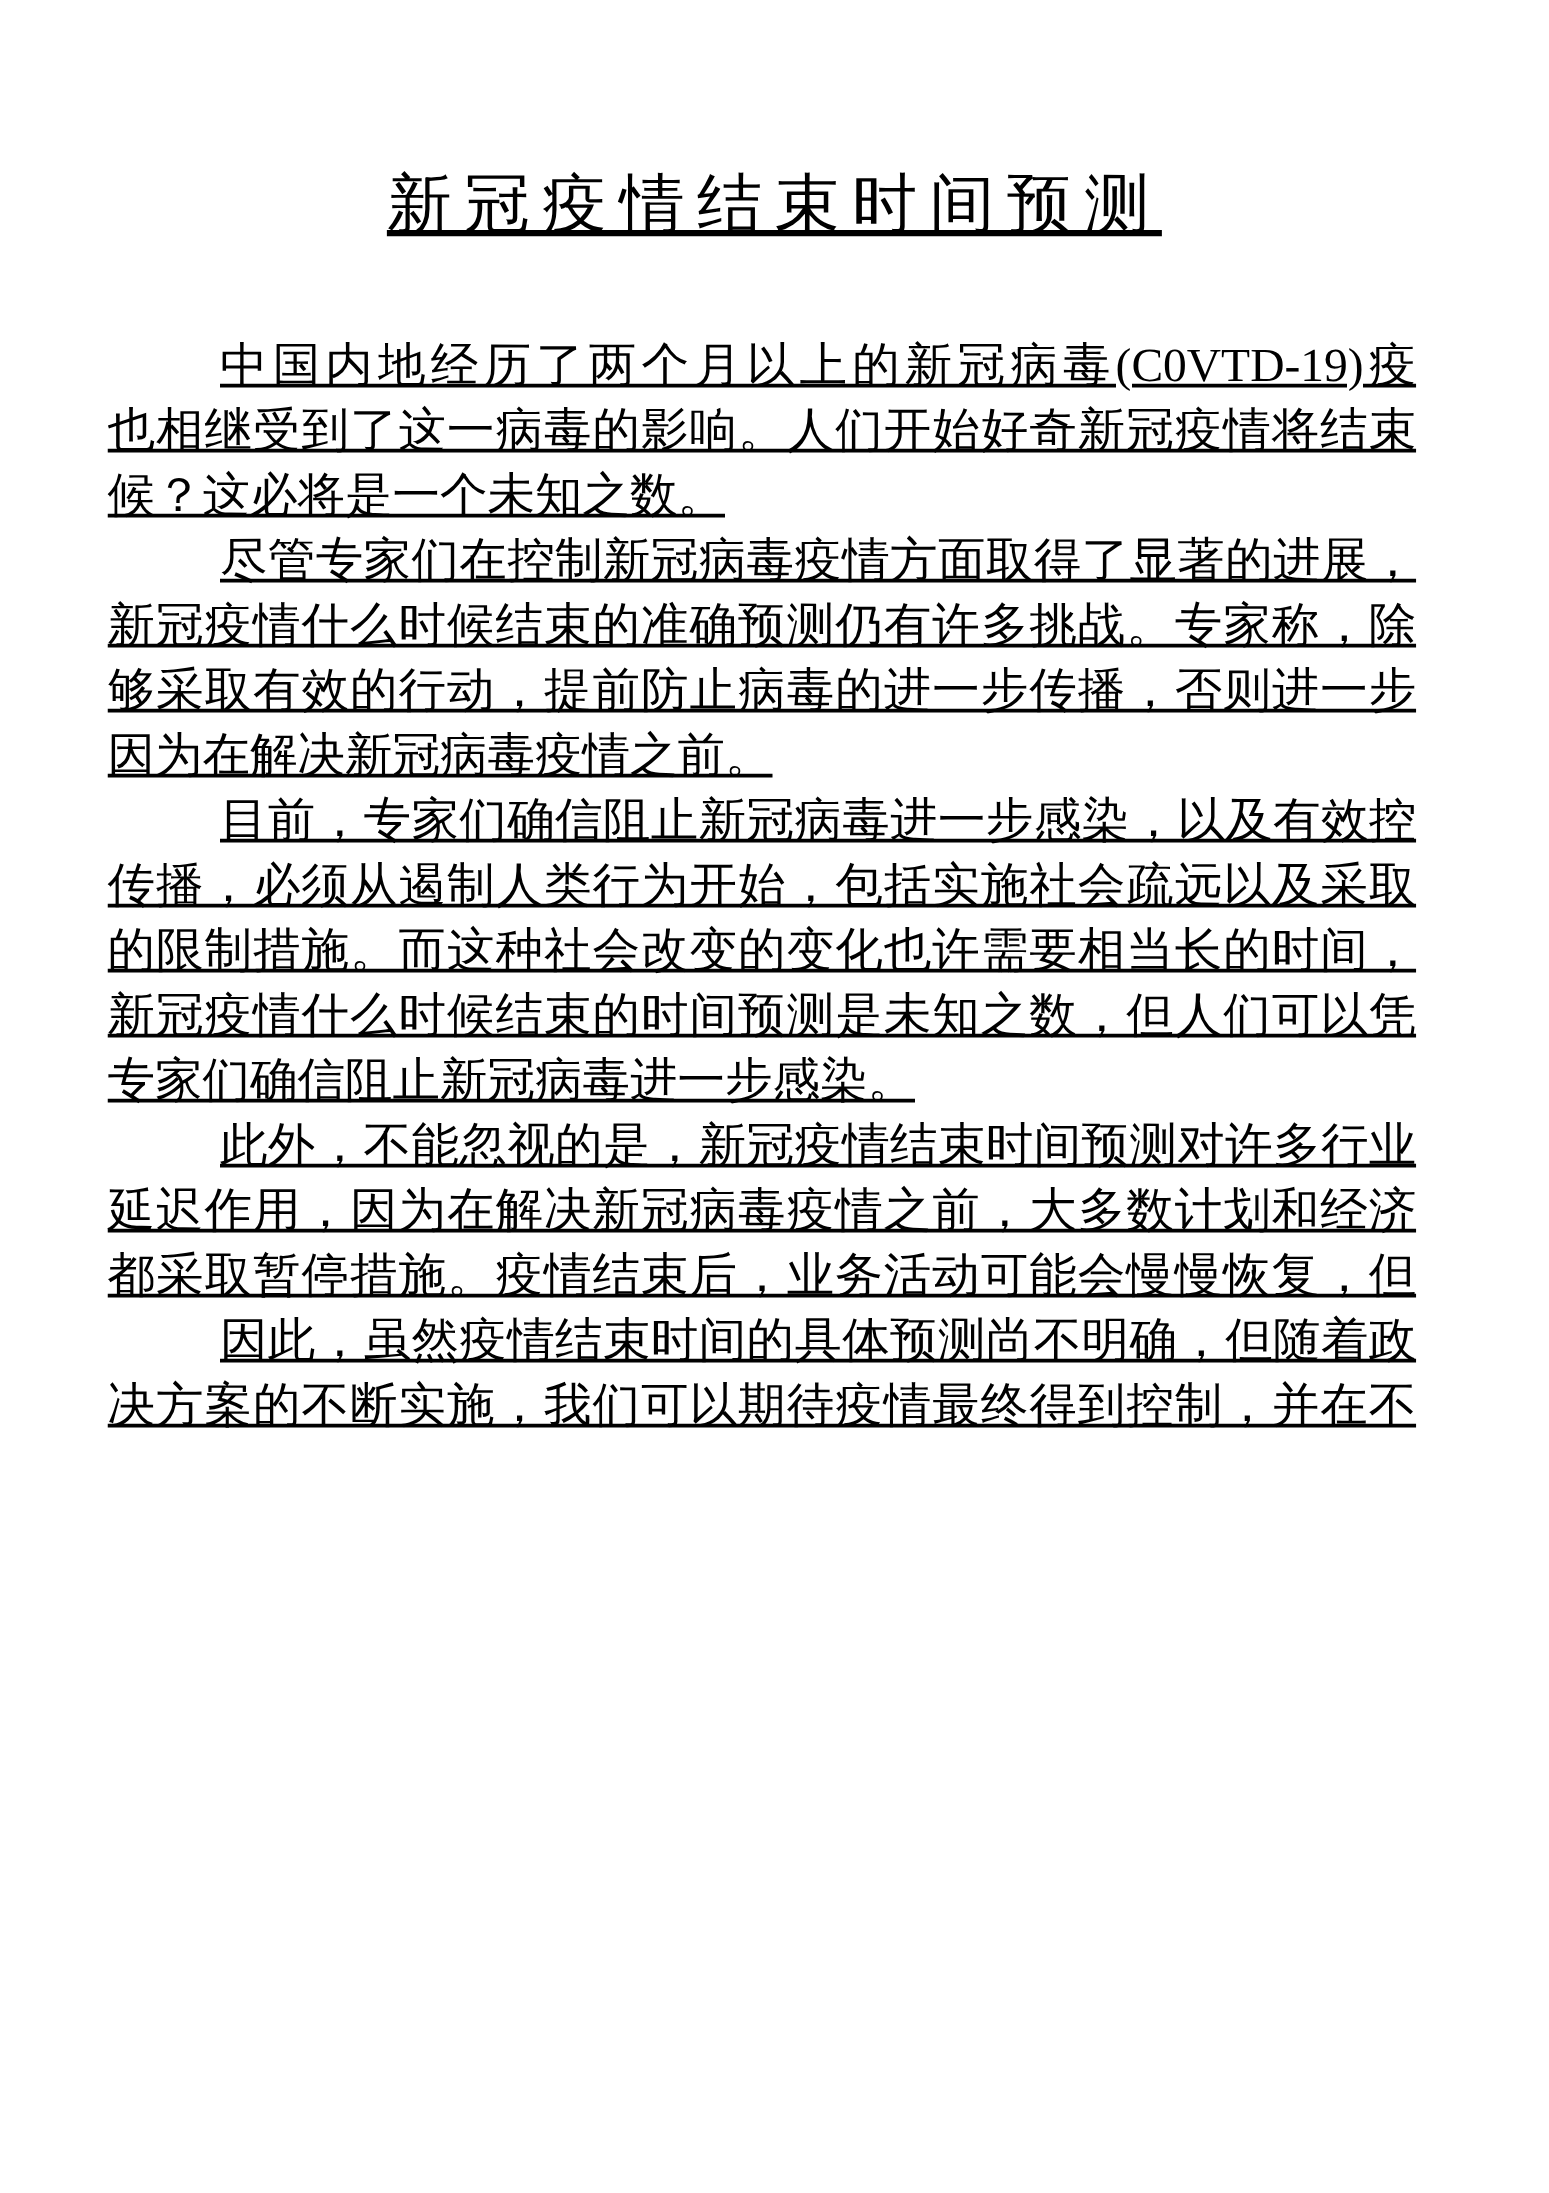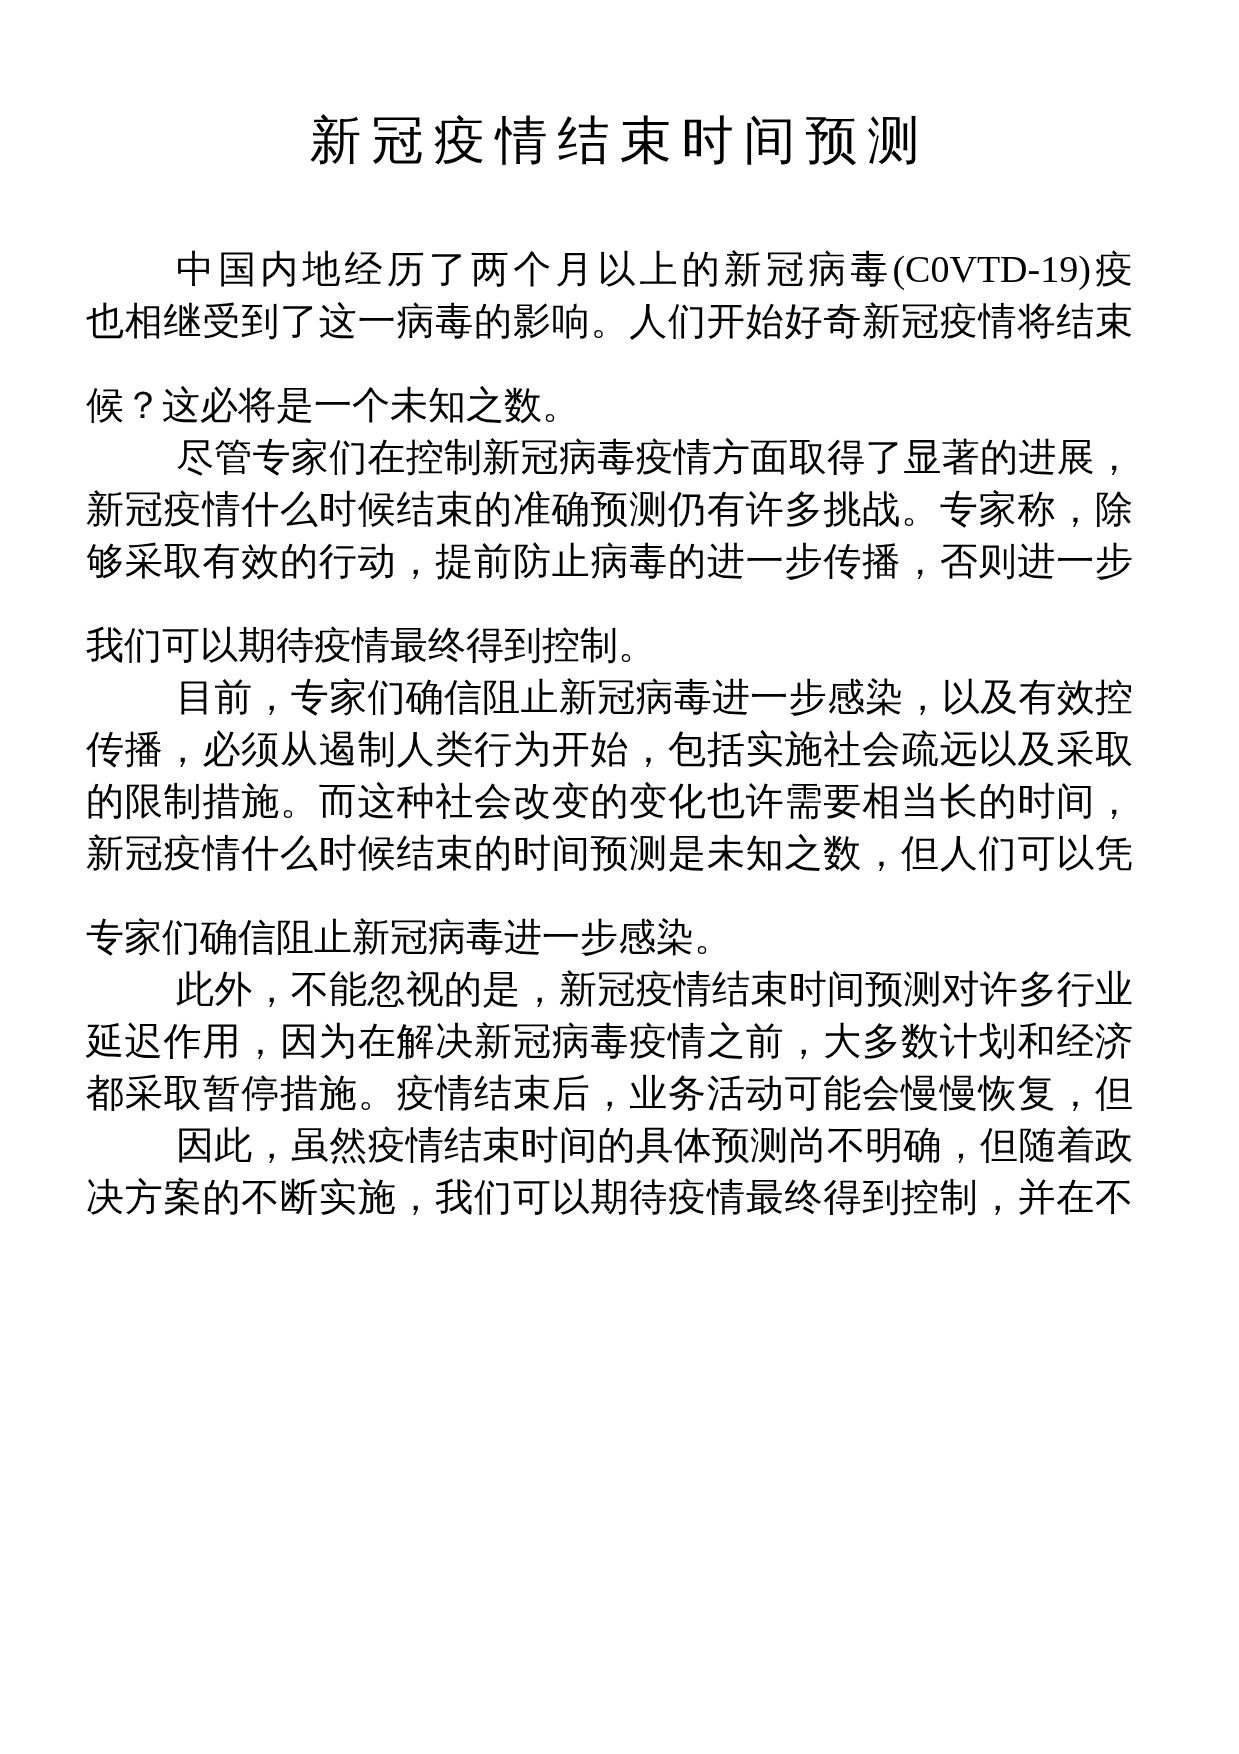--- a/index.html
+++ b/index.html
@@ -11,21 +11,22 @@
     height: 1754px;
     background: #ffffff;
     font-family: "Liberation Serif", "DejaVu Serif", serif;
     color: #000000;
     overflow: hidden;
   }
   .doc-page {
     width: 100%;
     height: 100%;
     box-sizing: border-box;
-    padding-top: 80px;
+    padding-top: 104px;
+    text-decoration: underline;
   }
   .doc-title {
     text-align: center;
     font-size: 52px;
     line-height: 52px;
     font-weight: 400;
     letter-spacing: 10px;
     white-space: nowrap;
   }
   .doc-body {
@@ -42,21 +43,20 @@
     text-align-last: justify;
     white-space: normal;
     height: 52px;
     overflow: hidden;
   }
   .line.para-first {
     text-indent: 90px;
   }
   .line.para-last {
     text-align-last: left;
-    margin-top: 32px;
   }
 </style>
 </head>
 <body>
 
 <div class="doc-page">
 
   <h1 class="doc-title">新冠疫情结束时间预测</h1>
 
   <div class="doc-body">
@@ -64,21 +64,21 @@
     <div class="para">
       <div class="line para-first">中国内地经历了两个月以上的新冠病毒(C0VTD-19)疫情，全球 各国</div>
       <div class="line">也相继受到了这一病毒的影响。人们开始好奇新冠疫情将结束什 么时</div>
       <div class="line para-last">候？这必将是一个未知之数。</div>
     </div>
 
     <div class="para">
       <div class="line para-first">尽管专家们在控制新冠病毒疫情方面取得了显著的进展，但提出</div>
       <div class="line">新冠疫情什么时候结束的准确预测仍有许多挑战。专家称，除非人们 能</div>
       <div class="line">够采取有效的行动，提前防止病毒的进一步传播，否则进一步预测 新冠</div>
-      <div class="line para-last">我们可以期待疫情最终得到控制。</div>
+      <div class="line para-last">因为在解决新冠病毒疫情之前。</div>
     </div>
 
     <div class="para">
       <div class="line para-first">目前，专家们确信阻止新冠病毒进一步感染，以及有效控制病毒</div>
       <div class="line">传播，必须从遏制人类行为开始，包括实施社会疏远以及采取任何必 要</div>
       <div class="line">的限制措施。而这种社会改变的变化也许需要相当长的时间，因此 关于</div>
       <div class="line">新冠疫情什么时候结束的时间预测是未知之数，但人们可以凭借 实施解</div>
       <div class="line para-last">专家们确信阻止新冠病毒进一步感染。</div>
     </div>
 

